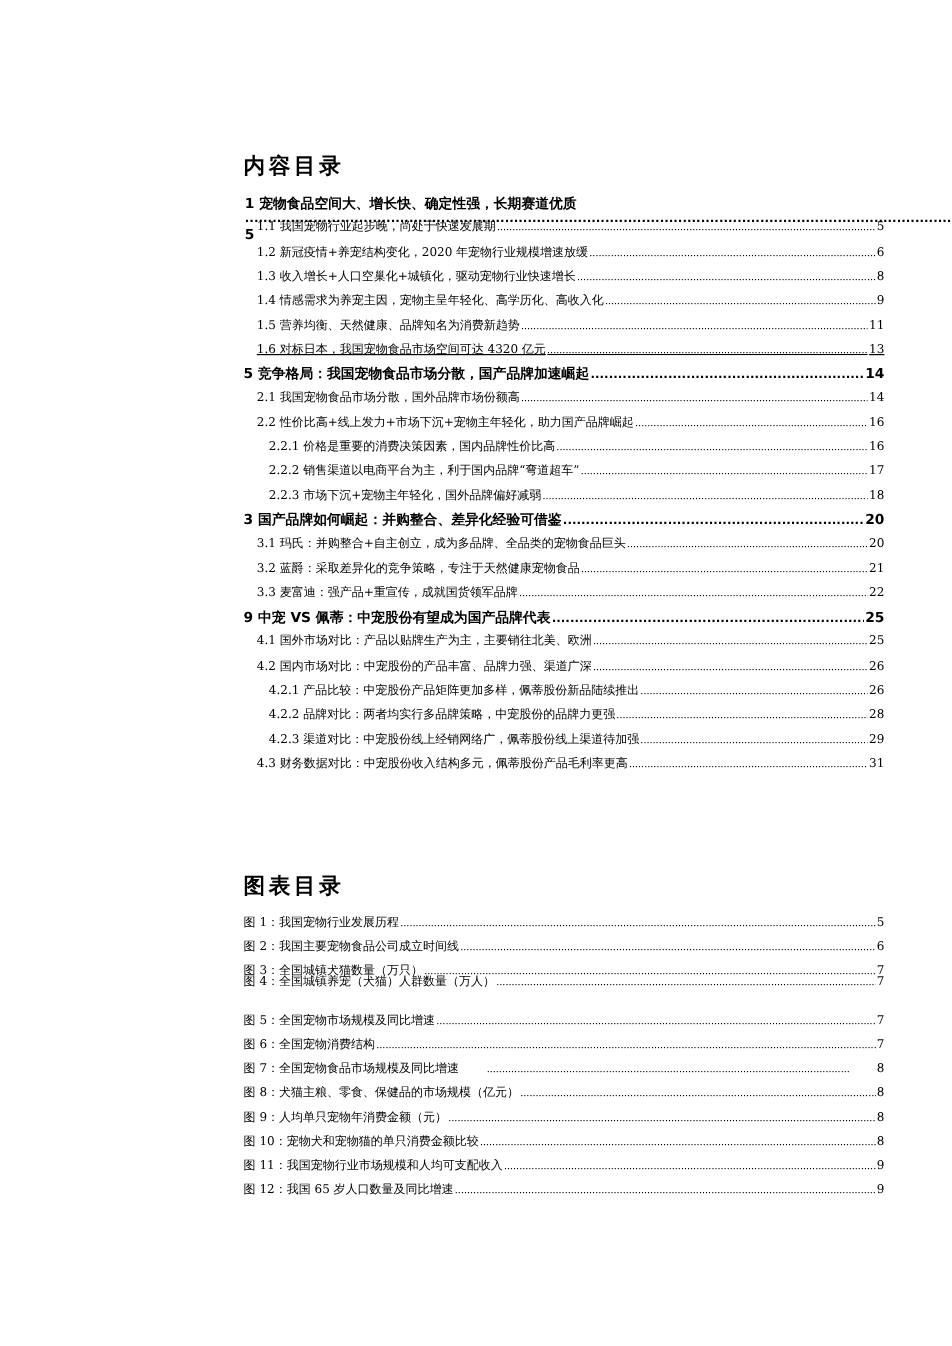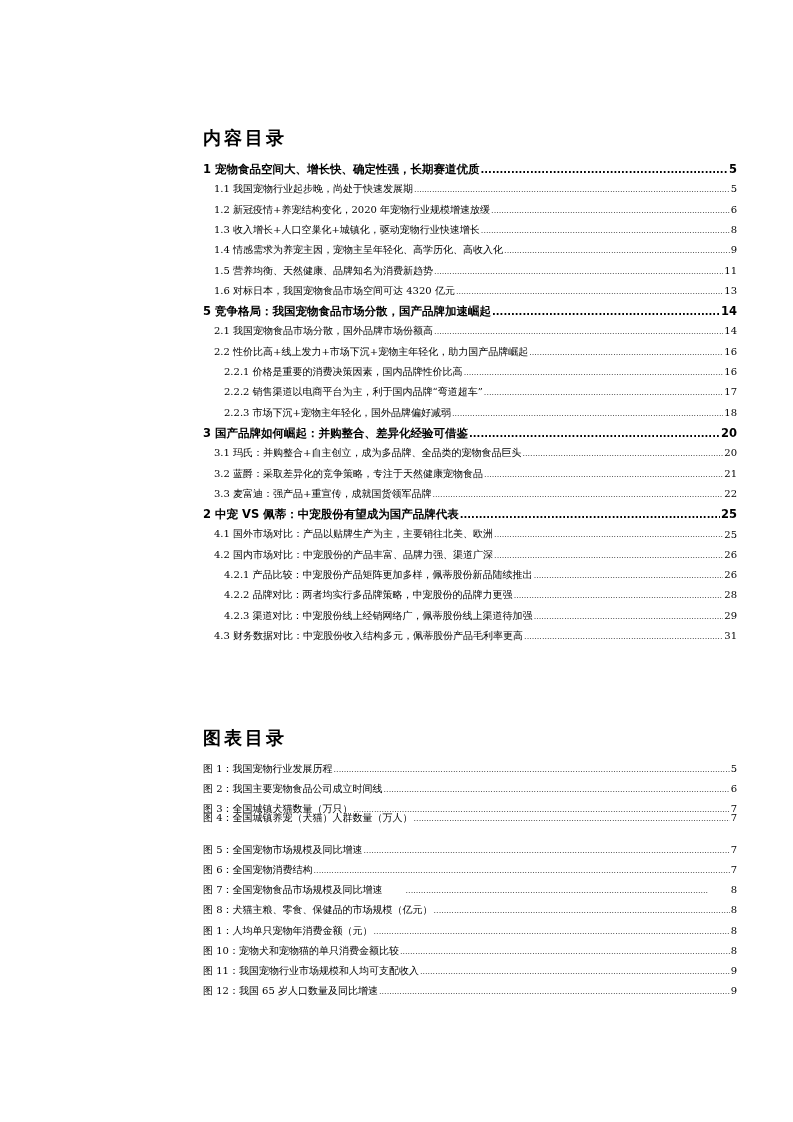--- a/index.html
+++ b/index.html
@@ -20,21 +20,21 @@
   .fig { font-size: 10px; }
   .dots { color: #000; font-size: 8px; }
   .lvl1 .dots { font-size: 10px; }
 </style>
 </head>
 <body>
 
 <div class="section-title" style="top:126px;">内容目录</div>
 
 <div class="toc" id="toc1" style="top:162px;">
-    <div class="row lvl1" style="top: 0px;">
+    <div class="row lvl1" style="top: 0px; flex-direction: column;">
       <span class="label">1  宠物食品空间大、增长快、确定性强，长期赛道优质</span>
       <span class="dots"></span>
       <span class="page">5</span>
     </div>
     <div class="row lvl2" style="top: 20.3px;">
       <span class="label">1.1  我国宠物行业起步晚，尚处于快速发展期</span>
       <span class="dots"></span>
       <span class="page">5</span>
     </div>
     <div class="row lvl2" style="top: 40.6px;">
@@ -50,21 +50,21 @@
     <div class="row lvl2" style="top: 81.2px;">
       <span class="label">1.4  情感需求为养宠主因，宠物主呈年轻化、高学历化、高收入化</span>
       <span class="dots"></span>
       <span class="page">9</span>
     </div>
     <div class="row lvl2" style="top: 101.5px;">
       <span class="label">1.5  营养均衡、天然健康、品牌知名为消费新趋势</span>
       <span class="dots"></span>
       <span class="page">11</span>
     </div>
-    <div class="row lvl2" style="top: 121.8px;">
+    <div class="row lvl2" style="top: 121.8px; text-decoration: underline;">
       <span class="label">1.6  对标日本，我国宠物食品市场空间可达 4320 亿元</span>
       <span class="dots"></span>
       <span class="page">13</span>
     </div>
     <div class="row lvl1" style="top: 142.1px;">
       <span class="label">5  竞争格局：我国宠物食品市场分散，国产品牌加速崛起</span>
       <span class="dots"></span>
       <span class="page">14</span>
     </div>
     <div class="row lvl2" style="top: 162.4px;">
@@ -106,21 +106,21 @@
       <span class="label">3.2  蓝爵：采取差异化的竞争策略，专注于天然健康宠物食品</span>
       <span class="dots"></span>
       <span class="page">21</span>
     </div>
     <div class="row lvl2" style="top: 324.8px;">
       <span class="label">3.3  麦富迪：强产品+重宣传，成就国货领军品牌</span>
       <span class="dots"></span>
       <span class="page">22</span>
     </div>
     <div class="row lvl1" style="top: 345.1px;">
-      <span class="label">2  中宠 VS 佩蒂：中宠股份有望成为国产品牌代表</span>
+      <span class="label">9  中宠 VS 佩蒂：中宠股份有望成为国产品牌代表</span>
       <span class="dots"></span>
       <span class="page">25</span>
     </div>
     <div class="row lvl2" style="top: 365.4px; align-items: center;">
       <span class="label">4.1  国外市场对比：产品以贴牌生产为主，主要销往北美、欧洲</span>
       <span class="dots"></span>
       <span class="page">25</span>
     </div>
     <div class="row lvl2" style="top: 385.7px;">
       <span class="label">4.2  国内市场对比：中宠股份的产品丰富、品牌力强、渠道广深</span>
@@ -186,21 +186,21 @@
       <span class="label">图 7：全国宠物食品市场规模及同比增速</span>
       <span class="dots"></span>
       <span class="page">8</span>
     </div>
     <div class="row fig" style="top: 141.4px;">
       <span class="label">图 8：犬猫主粮、零食、保健品的市场规模（亿元）</span>
       <span class="dots"></span>
       <span class="page">8</span>
     </div>
     <div class="row fig" style="top: 161.6px;">
-      <span class="label">图 1：人均单只宠物年消费金额（元）</span>
+      <span class="label">图 9：人均单只宠物年消费金额（元）</span>
       <span class="dots"></span>
       <span class="page">8</span>
     </div>
     <div class="row fig" style="top: 181.8px;">
       <span class="label">图 10：宠物犬和宠物猫的单只消费金额比较</span>
       <span class="dots"></span>
       <span class="page">8</span>
     </div>
     <div class="row fig" style="top: 202px;">
       <span class="label">图 11：我国宠物行业市场规模和人均可支配收入</span>

